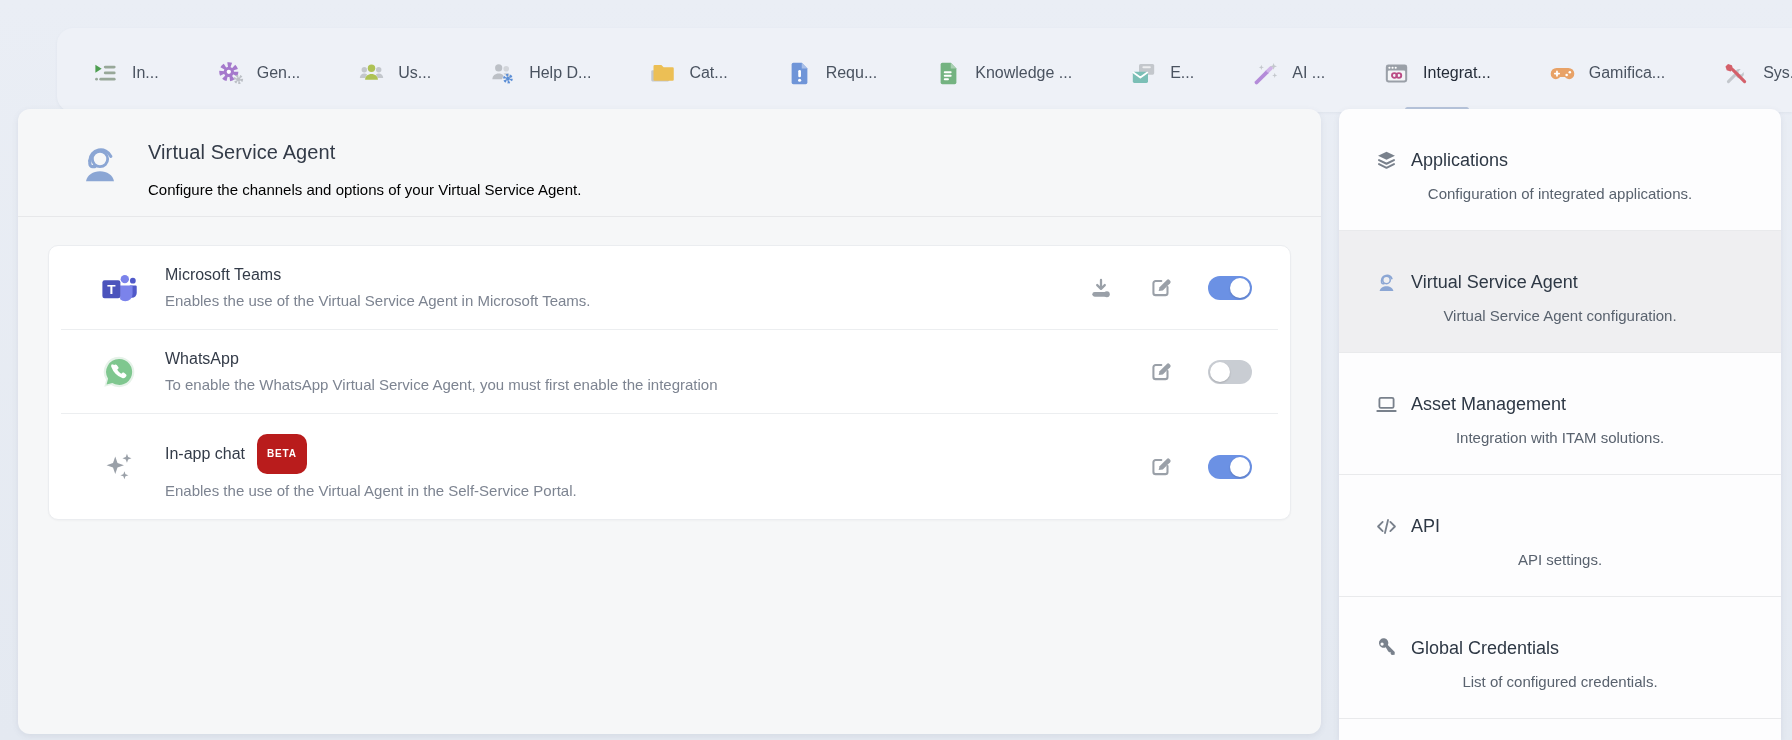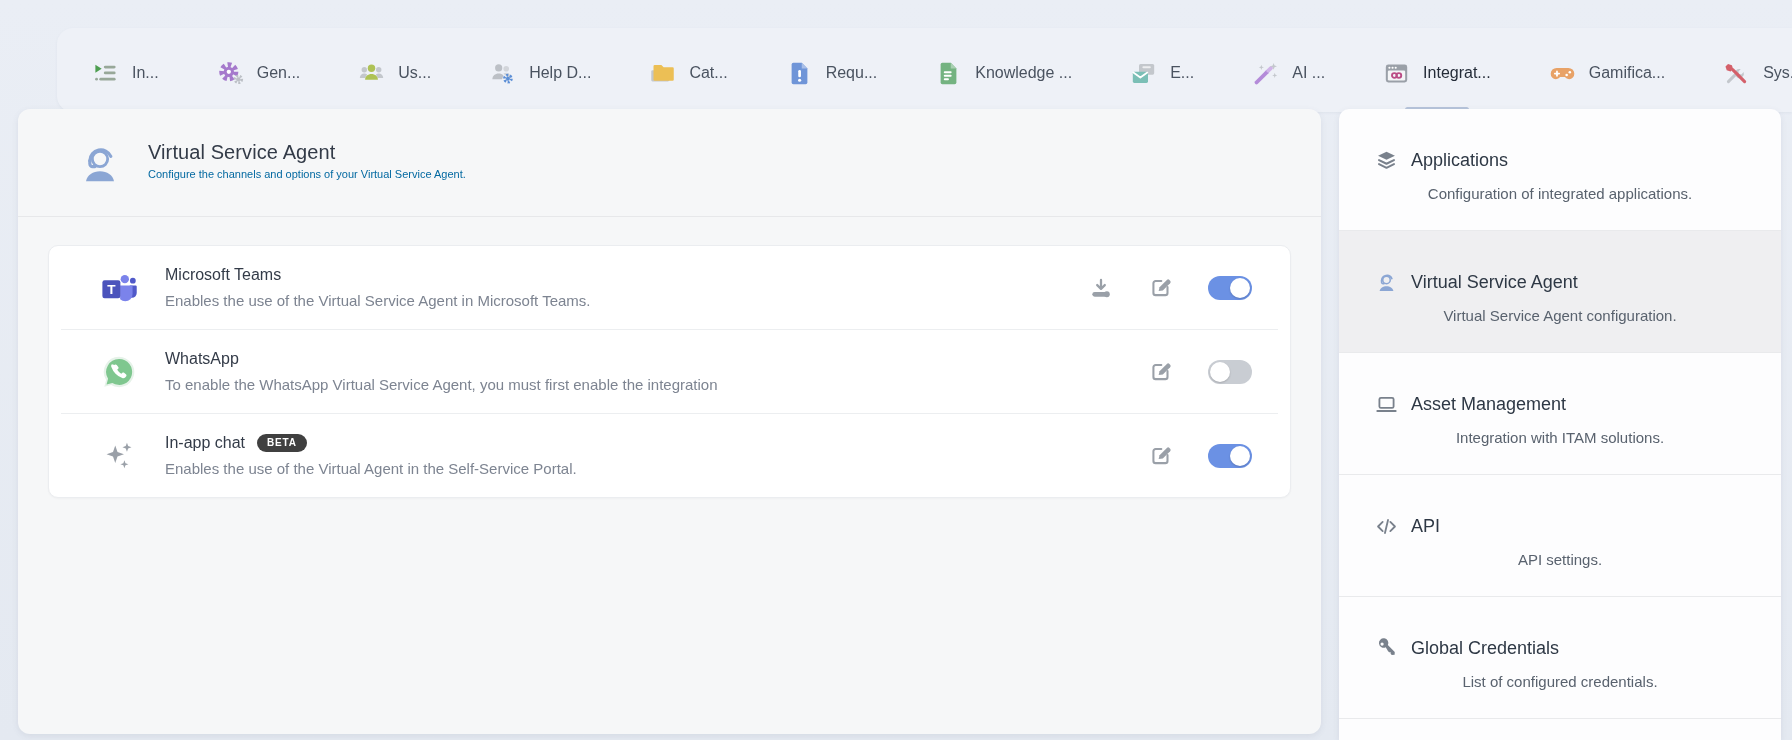--- a/index.html
+++ b/index.html
@@ -35,37 +35,37 @@
   
   .main-card {
     position:absolute; left:18px; top:109px; width:1303px; bottom:6px;
     background:#f6f7f8; border-radius:12px;
     box-shadow:0 2px 6px rgba(80,90,120,.10);
   }
   .card-header { display:flex; gap:28px; padding:32px 40px 0 62px; height:107px; }
   .header-icon { width:40px; height:46px; flex:0 0 auto; }
   .header-icon svg { width:100%; height:100%; }
   .page-title { font-size:20px; font-weight:500; color:#333b48; letter-spacing:.1px; }
-  .page-subtitle { font-size:11px; color:#0369a1; margin-top:4px; }
+  .page-subtitle { font-size:15px; color:#000000; margin-top:17px; }
   .card-divider { height:1px; background:#e7e8ea; }
 
   .rows-card {
     margin:28px 30px 0 30px; background:#fff;
     border:1px solid #ebedf0; border-radius:10px;
     box-shadow:0 1px 2px rgba(0,0,0,.03);
   }
   .row { display:flex; align-items:center; padding:20px 38px 20px 50px; }
   .row-icon { width:40px; height:40px; margin-right:26px; flex:0 0 auto; display:flex; align-items:center; justify-content:center; }
   .row-icon svg { width:36px; height:36px; }
   .row-text { flex:1 1 auto; min-width:0; }
   .row-title-line { display:flex; align-items:center; gap:12px; }
   .row-title { font-size:16px; color:#333b48; }
   .beta-badge {
-    background:#404040; color:#fff; font-size:10px; font-weight:bold;
-    letter-spacing:.8px; padding:4px 10px; border-radius:10px; line-height:1;
+    background:#b91c1c; color:#fff; font-size:10px; font-weight:bold;
+    letter-spacing:.8px; padding:15px 10px; border-radius:10px; line-height:1;
   }
   .row-desc { font-size:15px; color:#7d8491; margin-top:8px; }
   .row-actions { display:flex; align-items:center; gap:34px; flex:0 0 auto; }
   .action-btn { width:26px; height:26px; display:flex; cursor:pointer; }
   .action-btn svg { width:100%; height:100%; }
   .row-divider { height:1px; background:#eceef0; margin:0 12px; }
 
   
   .toggle {
     width:44px; height:24px; border-radius:12px; background:#c9cdd3;

